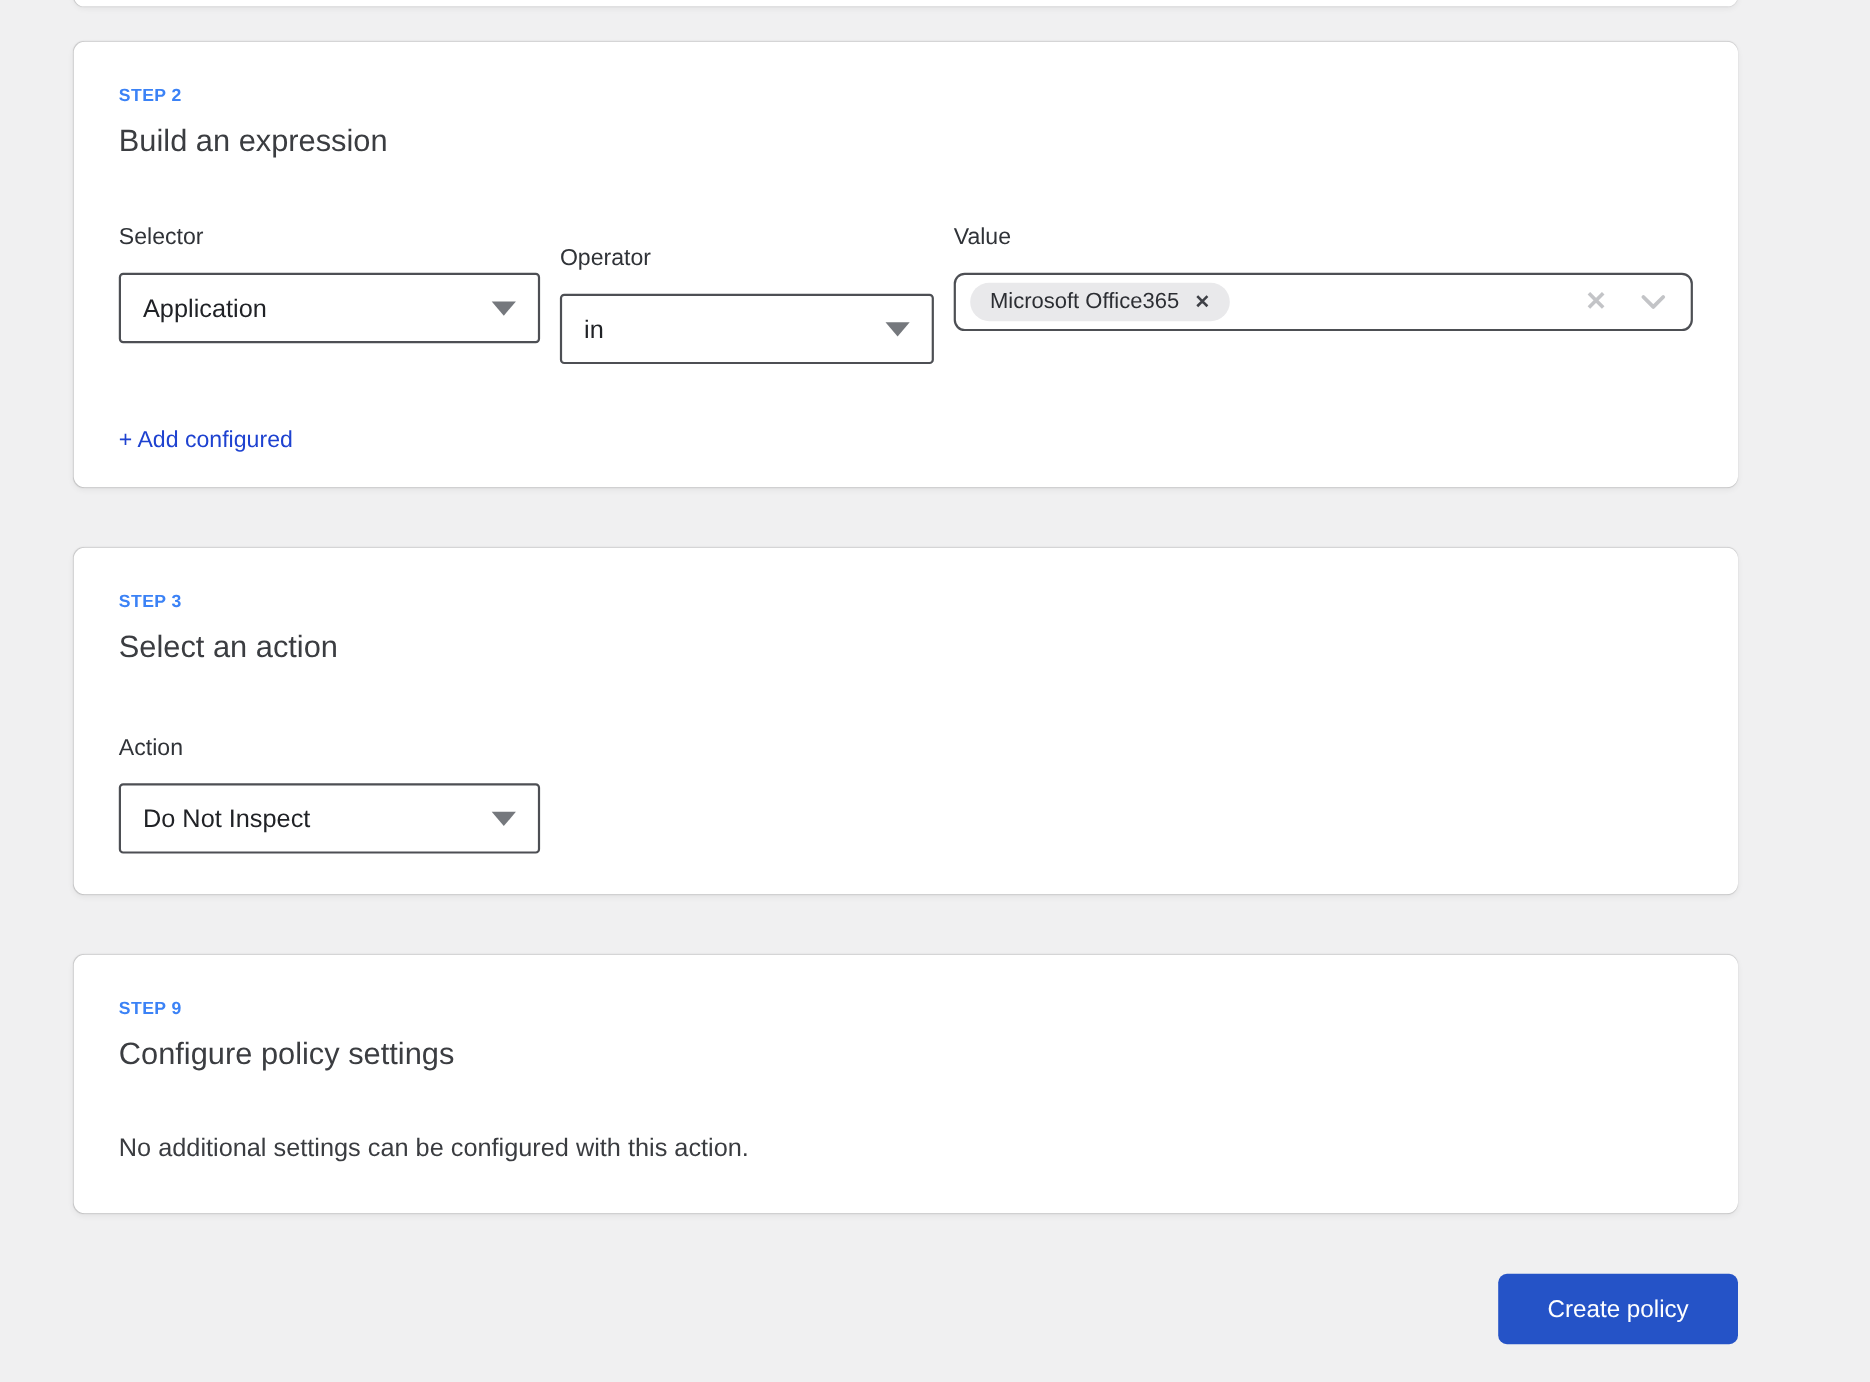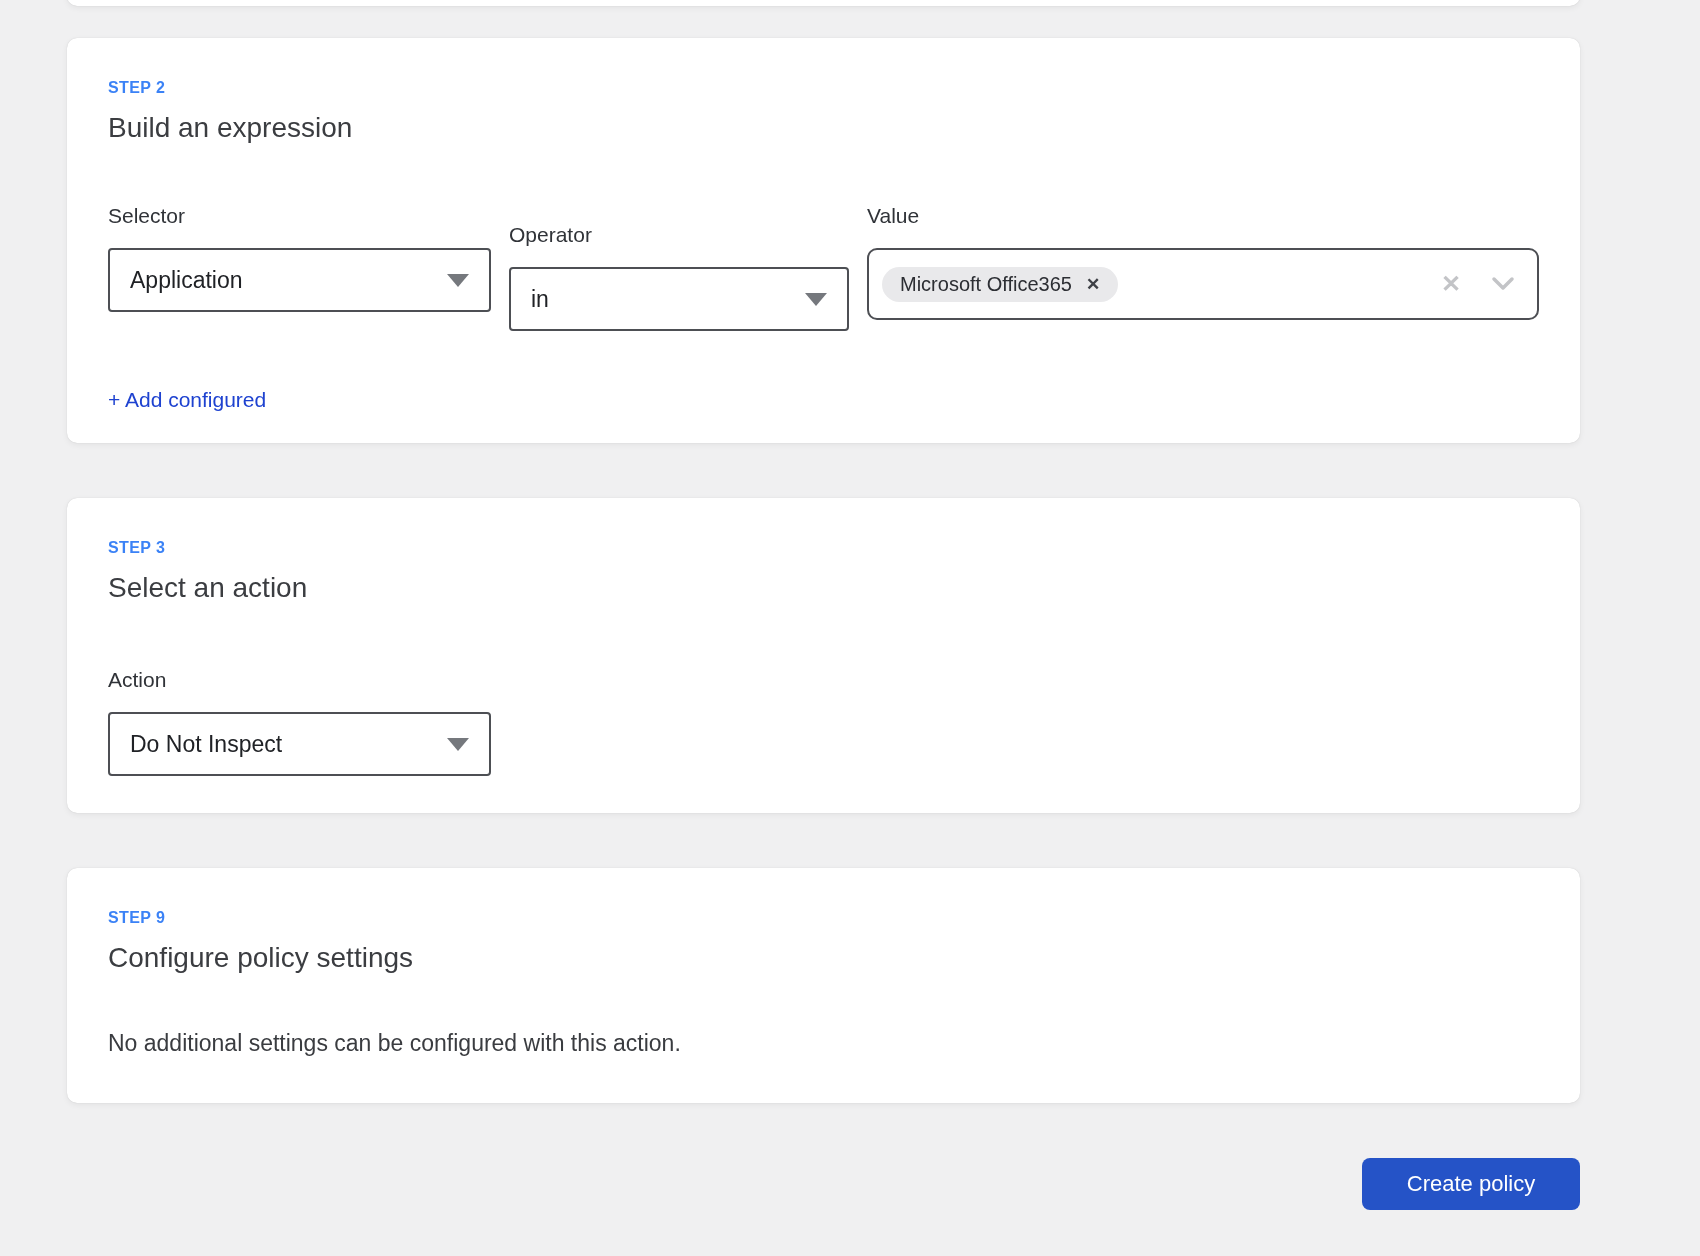--- a/index.html
+++ b/index.html
@@ -80,21 +80,21 @@
     color: #202226;
     cursor: pointer;
   }
   .caret {
     width: 0; height: 0;
     border-left: 11px solid transparent;
     border-right: 11px solid transparent;
     border-top: 13px solid #75787d;
   }
   .multiselect-box {
-    height: 72px;
+    height: 53px;
     background: #ffffff;
     border: 2px solid #4d4f54;
     border-radius: 10px;
     display: flex;
     align-items: center;
     justify-content: space-between;
     padding: 0 22px 0 13px;
     cursor: text;
   }
   .tag-pill {
@@ -142,21 +142,21 @@
     margin-top: 52px;
     font-size: 23px;
     line-height: 30px;
     color: #3a3c40;
   }
   .create-btn {
     position: absolute;
     left: 1362px;
     top: 1158px;
     width: 218px;
-    height: 52px;
+    height: 64px;
     background: var(--button-blue, #2553c7);
     color: #ffffff;
     font-family: "Liberation Sans", sans-serif;
     font-size: 22px;
     border: none;
     border-radius: 8px;
     cursor: pointer;
   }
 </style>
 </head>

